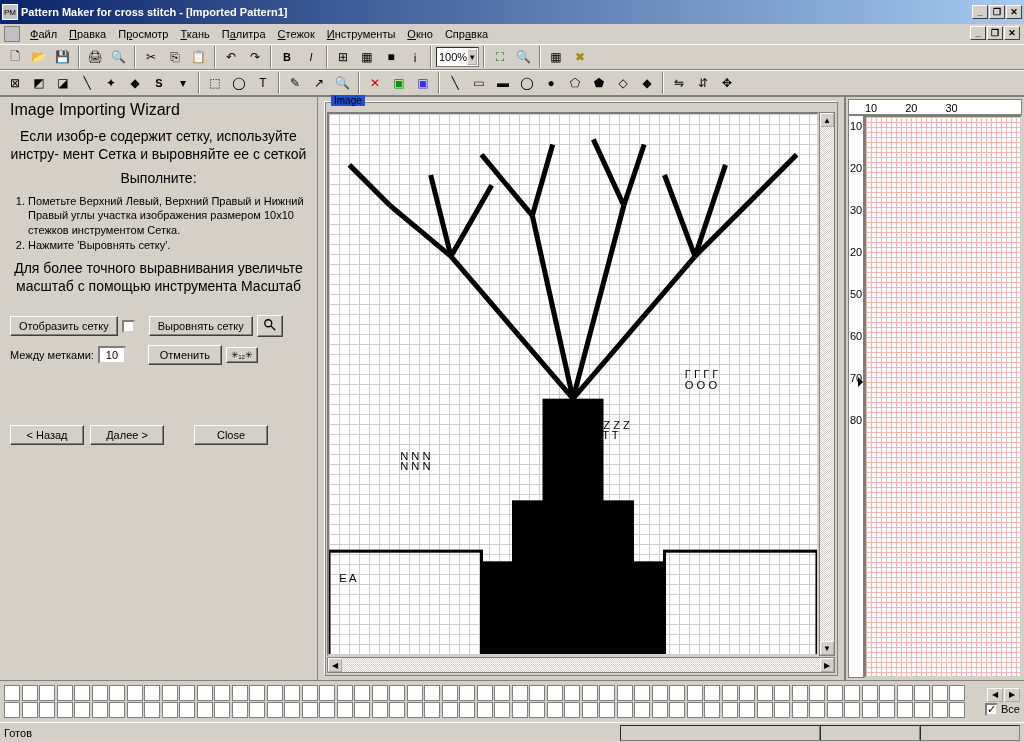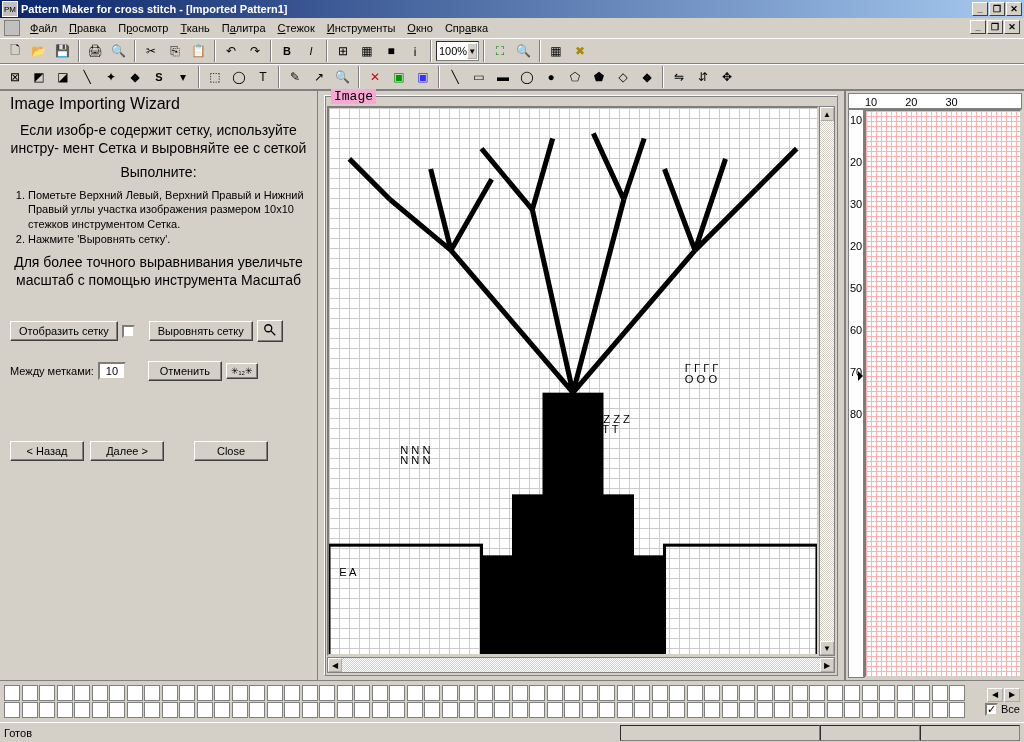--- a/index.html
+++ b/index.html
@@ -1,18 +1,18 @@
 <!DOCTYPE html>
 <html><head>
 <meta charset="utf-8">
 <style>
 * { box-sizing: border-box; margin: 0; padding: 0; font-family: Tahoma, Arial, sans-serif; font-size: 11px; }
 body { width: 1024px; height: 742px; background: #d4d0c8; overflow: hidden; display: flex; flex-direction: column; }
 
-.titlebar { height: 18px; background: linear-gradient(to right, #0a246a, #a6caf0); color: #fff; display: flex; align-items: center; padding: 0 2px; }
+.titlebar { height: 24px; background: linear-gradient(to right, #0a246a, #a6caf0); color: #fff; display: flex; align-items: center; padding: 0 2px; }
 .titlebar .icon { width: 16px; height: 16px; background: #c0c0c0; margin-right: 3px; border: 1px solid #fff; font-size: 8px; display:flex; align-items:center; justify-content:center; color:#000;}
 .titlebar .title { flex: 1; font-weight: bold; }
 .titlebar .winbtns { display: flex; gap: 1px; }
 .titlebar .winbtn { width: 16px; height: 14px; background: #d4d0c8; border: 1px solid #fff; border-right-color:#404040; border-bottom-color:#404040; display: flex; align-items: center; justify-content: center; color: #000; font-weight: bold; font-size: 9px; }
 
 .menubar { height: 20px; background: #d4d0c8; display: flex; align-items: center; padding: 0 4px; position: relative; }
 .menubar .mico { width: 16px; height: 16px; background: #c0c0c0; margin-right: 4px; border: 1px solid #808080; }
 .menubar .mitem { padding: 2px 6px; cursor: default; }
 .menubar .mitem u { text-decoration: underline; }
 .menubar .mdi-btns { position:absolute; right:4px; top:2px; display:flex; gap:1px;}
@@ -22,30 +22,30 @@
 .tbtn { width: 22px; height: 22px; border: 1px solid #d4d0c8; display: flex; align-items: center; justify-content: center; cursor: default; font-size: 12px; }
 .tsep { width: 2px; height: 22px; border-left: 1px solid #808080; border-right: 1px solid #fff; margin: 0 2px; }
 .zoom-combo { width: 43px; height: 20px; background: #fff; border: 1px inset #808080; display: flex; align-items: center; padding: 0 2px; }
 .zoom-combo .dd { width: 14px; height: 16px; background: #d4d0c8; border: 1px outset #fff; margin-left:auto; display:flex; align-items:center; justify-content:center; font-size:8px;}
 
 .workarea { flex: 1; display: flex; flex-direction: row; border-top: 1px solid #808080; }
 .wizard { width: 318px; background: #d4d0c8; padding: 4px 10px; border-right: 1px solid #808080; display:flex; flex-direction:column;}
 .wizard h2 { font-size: 16px; font-weight: normal; margin-bottom: 8px; font-family: 'MS Sans Serif', Arial; }
 .wizard .text { font-size: 14px; line-height: 1.3; margin-bottom: 6px; text-align: center; }
 .wizard ol { margin-left: 18px; margin-bottom: 6px; font-size:11px; line-height:1.35;}
-.ctrl-row { display: flex; align-items: center; gap: 4px; margin-top: 15px; }
+.ctrl-row { display: flex; align-items: center; gap: 4px; margin-top: 4px; }
 .btn3d { background: #d4d0c8; border: 1px solid #fff; border-right-color:#404040; border-bottom-color:#404040; padding: 3px 8px; cursor: default; font-size: 11px; box-shadow: inset -1px -1px #808080, inset 1px 1px #d4d0c8;}
 .input3d { background: #fff; border: 2px inset #d4d0c8; padding: 1px 3px; width: 28px; text-align:center;}
 .chk { width:13px; height:13px; background:#fff; border: 2px inset #d4d0c8;}
 .wizard-nav { margin-top: 60px; display: flex; gap: 6px; }
 .wizard-nav .btn3d { width: 74px; text-align: center; }
 
 .image-panel { flex: 1; display: flex; flex-direction: column; padding: 4px 6px; min-width: 0; }
 .fieldset { border: 1px solid #808080; border-top-color:#fff; border-left-color:#fff; position:relative; flex:1; display:flex; padding:10px 2px 2px; box-shadow: inset 1px 1px #808080;}
-.fieldset .legend { position: absolute; top: -7px; left: 6px; background: #f9a8d4; padding: 0 3px; font-size:13px;font-family:Liberation Mono, monospace;}
+.fieldset .legend { position: absolute; top: -7px; left: 6px; background: #1d4ed8; padding: 0 3px; font-size:10px;}
 .imgcanvas { flex: 1; background: #fff; border: 2px inset #d4d0c8; overflow: hidden; position: relative; }
 .pattern-grid { position:absolute; inset:0; background-image: repeating-linear-gradient(#ccc 0 1px, transparent 1px 10px), repeating-linear-gradient(90deg, #ccc 0 1px, transparent 1px 10px), repeating-linear-gradient(#000 0 1px, transparent 1px 50px), repeating-linear-gradient(90deg, #000 0 1px, transparent 1px 50px);}
 .tree-svg { position:absolute; inset:0; }
 .scrollv { width: 16px; background: #d4d0c8; border: 1px solid #808080; display:flex; flex-direction:column;}
 .scrollh { height: 16px; background: #d4d0c8; border: 1px solid #808080; display:flex; margin-top:1px;}
 .scrbtn { width:14px; height:14px; background:#d4d0c8; border:1px outset #fff; display:flex; align-items:center; justify-content:center; font-size:8px;}
 .scrtrack { flex:1; background: repeating-conic-gradient(#d4d0c8 0 25%, #fff 0 50%) 0 0/2px 2px;}
 
 .preview-panel { width: 180px; background: #d4d0c8; border-left: 2px solid #808080; display:flex; flex-direction:column; padding:2px;}
 .ruler-h { height:16px; background:#fff; border:1px solid #808080; display:flex; font-size:9px; align-items:flex-end; padding-left:16px; gap:28px;}

